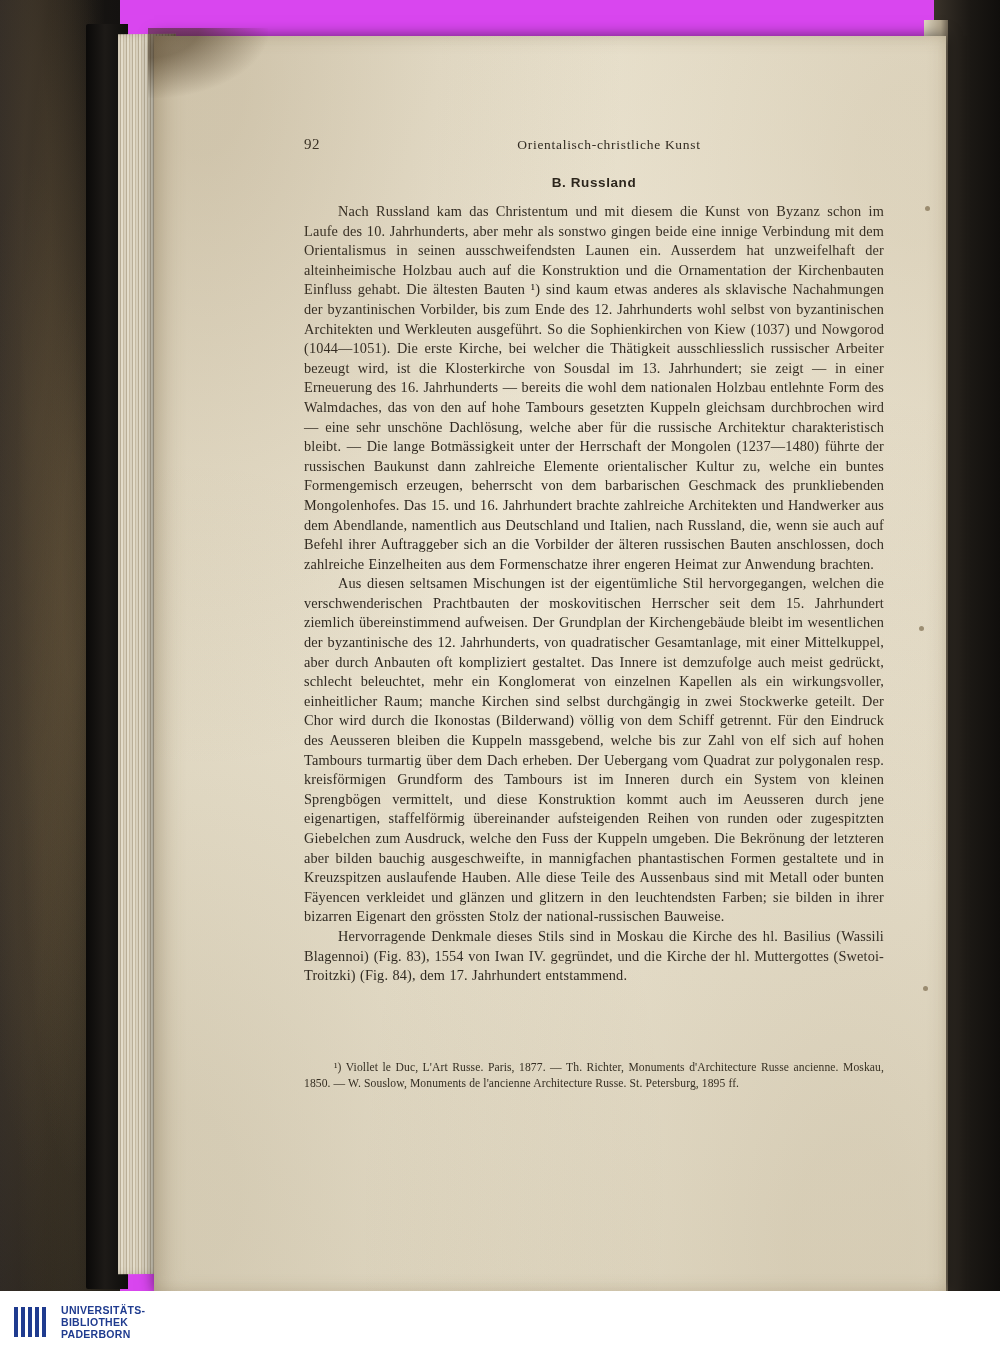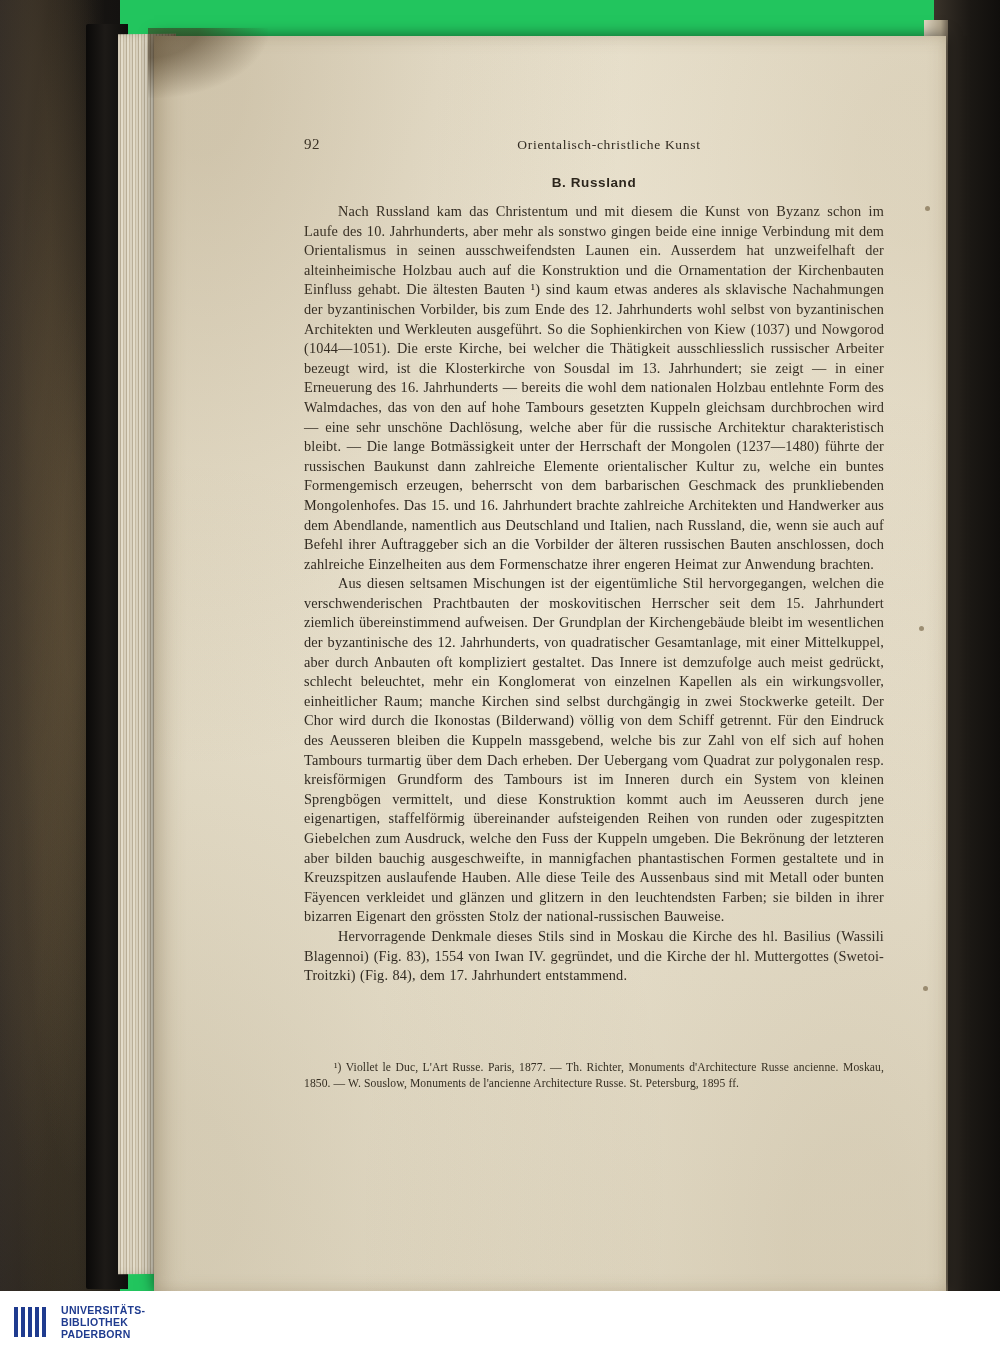--- a/index.html
+++ b/index.html
@@ -12,21 +12,21 @@
     height: 1353px;
     overflow: hidden;
     font-family: "Liberation Serif", serif;
   }
 
   
   #scan {
     position: relative;
     width: 1000px;
     height: 1353px;
-    background: #22c55e;
+    background: #d946ef;
   }
 
   
   #cover-left {
     position: absolute;
     left: 0; top: 0;
     width: 120px; height: 1353px;
     background:
       radial-gradient(ellipse at 30% 18%, rgba(120,100,70,0.35) 0 12%, rgba(0,0,0,0) 60%),
       radial-gradient(ellipse at 60% 42%, rgba(150,125,85,0.30) 0 10%, rgba(0,0,0,0) 55%),

